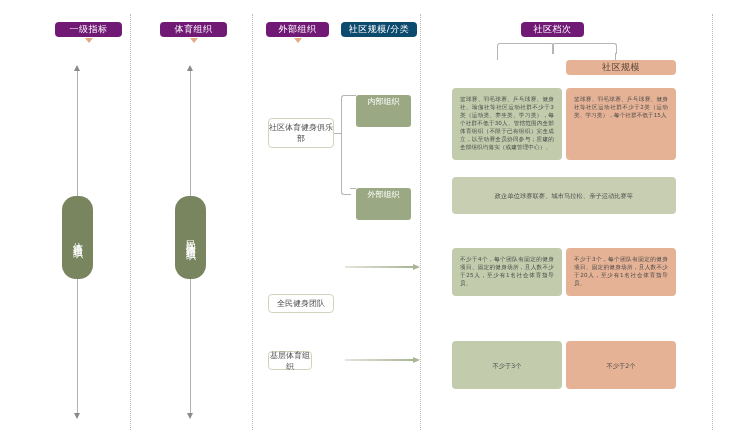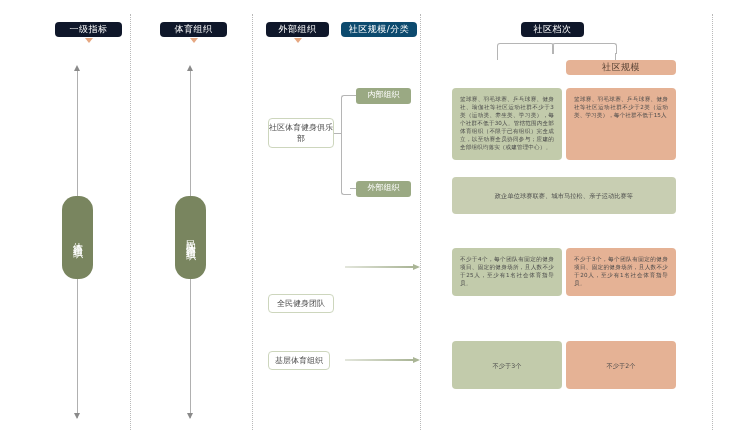--- a/index.html
+++ b/index.html
@@ -15,21 +15,21 @@
 
   
   .vsep{
     position:absolute;top:14px;height:416px;width:0;
     border-left:1px dotted #b9b9b9;
   }
 
   
   .hpill{
     position:absolute;
-    background:#0f172a;
+    background:#701a75;
     color:#ffffff;
     border-radius:4px;
     font-size:9px;
     line-height:15px;
     height:15px;
     text-align:center;
     letter-spacing:.5px;
     white-space:nowrap;
   }
   .hpill.pale{background:#0c4a6e;}
@@ -87,23 +87,24 @@
   }
 
   
   .gtag{
     position:absolute;
     background:#9aa983;
     color:#ffffff;
     border-radius:3px;
     font-size:8px;
     line-height:14px;
-    height:16px;
+    height:32px;
     text-align:center;
     white-space:nowrap;
+    margin-top:7px;
   }
 
   
   .bracket{
     position:absolute;
     border:1px solid #b5b5b5;
     border-right:none;
     border-radius:3px 0 0 3px;
   }
 
@@ -183,21 +184,21 @@
 
   <div class="vaxis" style="left:190px;top:70px;height:348px;"></div>
   <div class="arrowhead arrow-up" style="left:186.5px;top:65px;"></div>
   <div class="arrowhead arrow-down" style="left:186.5px;top:413px;"></div>
   <div class="vpill" style="left:175px;top:196px;width:31px;height:83px;">
     <span class="vtext">民间体育组织</span>
   </div>
 
   <div class="obox" style="left:268px;top:118px;width:66px;height:30px;">社区体育健身俱乐部</div>
   <div class="obox" style="left:268px;top:258px;width:66px;height:19px;margin-top:36px;">全民健身团队</div>
-  <div class="obox" style="left:268px;top:351px;width:62px;height:19px;">基层体育组织</div>
+  <div class="obox" style="left:268px;top:351px;width:44px;height:19px;">基层体育组织</div>
 
   <div class="bracket" style="left:341px;top:95px;width:9px;height:98px;"></div>
   <div class="tconn" style="left:334px;top:133px;width:8px;height:0;border:none;border-top:1px solid #b5b5b5;"></div>
 
   <div class="gtag" style="left:356px;top:88px;width:55px;">内部组织</div>
   <div class="gtag" style="left:356px;top:181px;width:55px;">外部组织</div>
   <div class="tconn" style="left:350px;top:95px;width:6px;height:0;border:none;border-top:1px solid #b5b5b5;"></div>
   <div class="tconn" style="left:350px;top:188px;width:6px;height:0;border:none;border-top:1px solid #b5b5b5;"></div>
 
   <div class="harrow" style="left:345px;top:264px;width:75px;">

